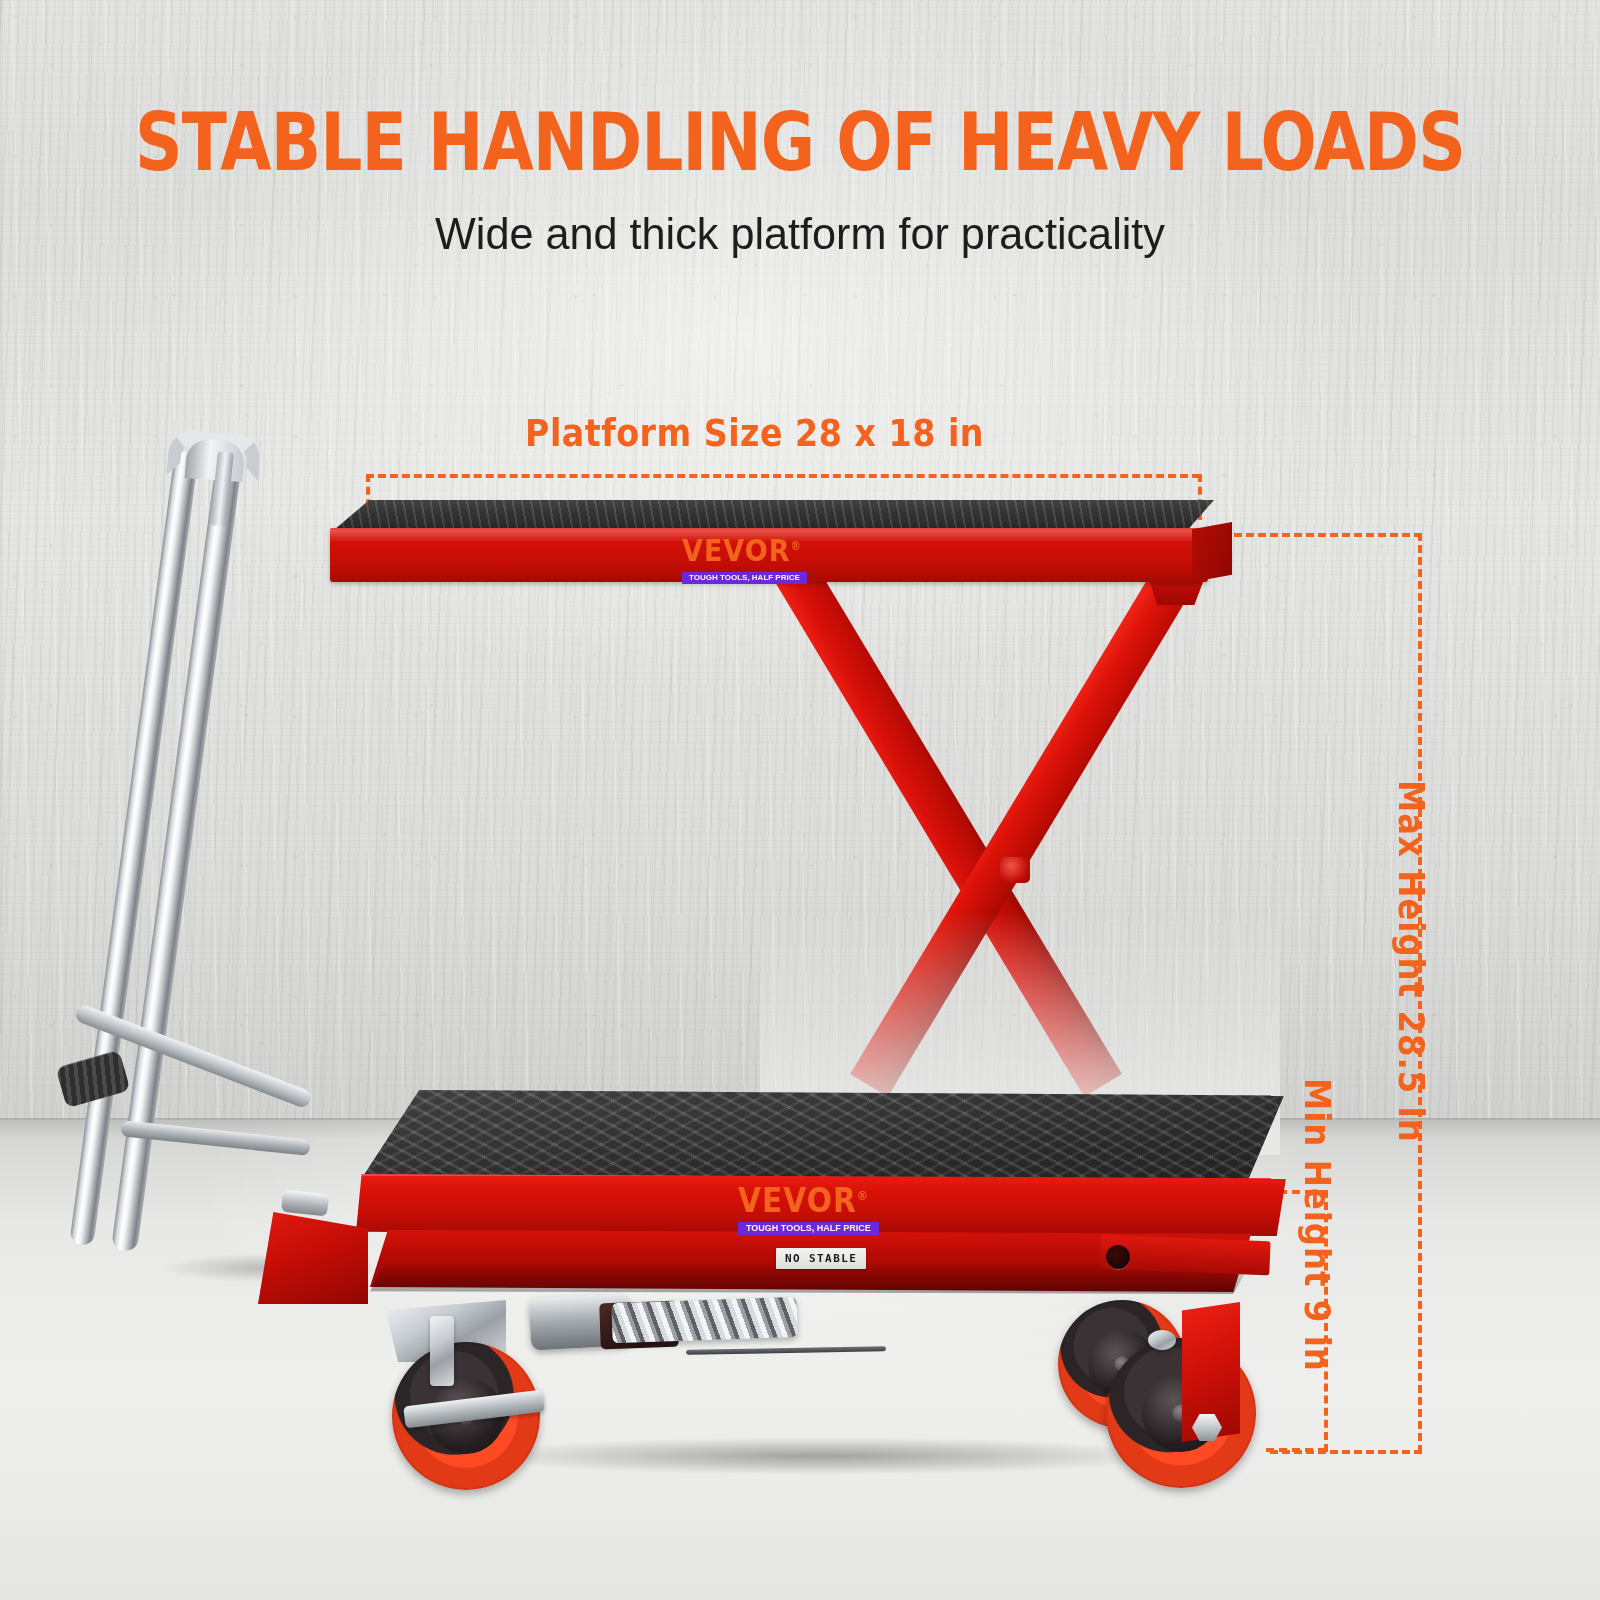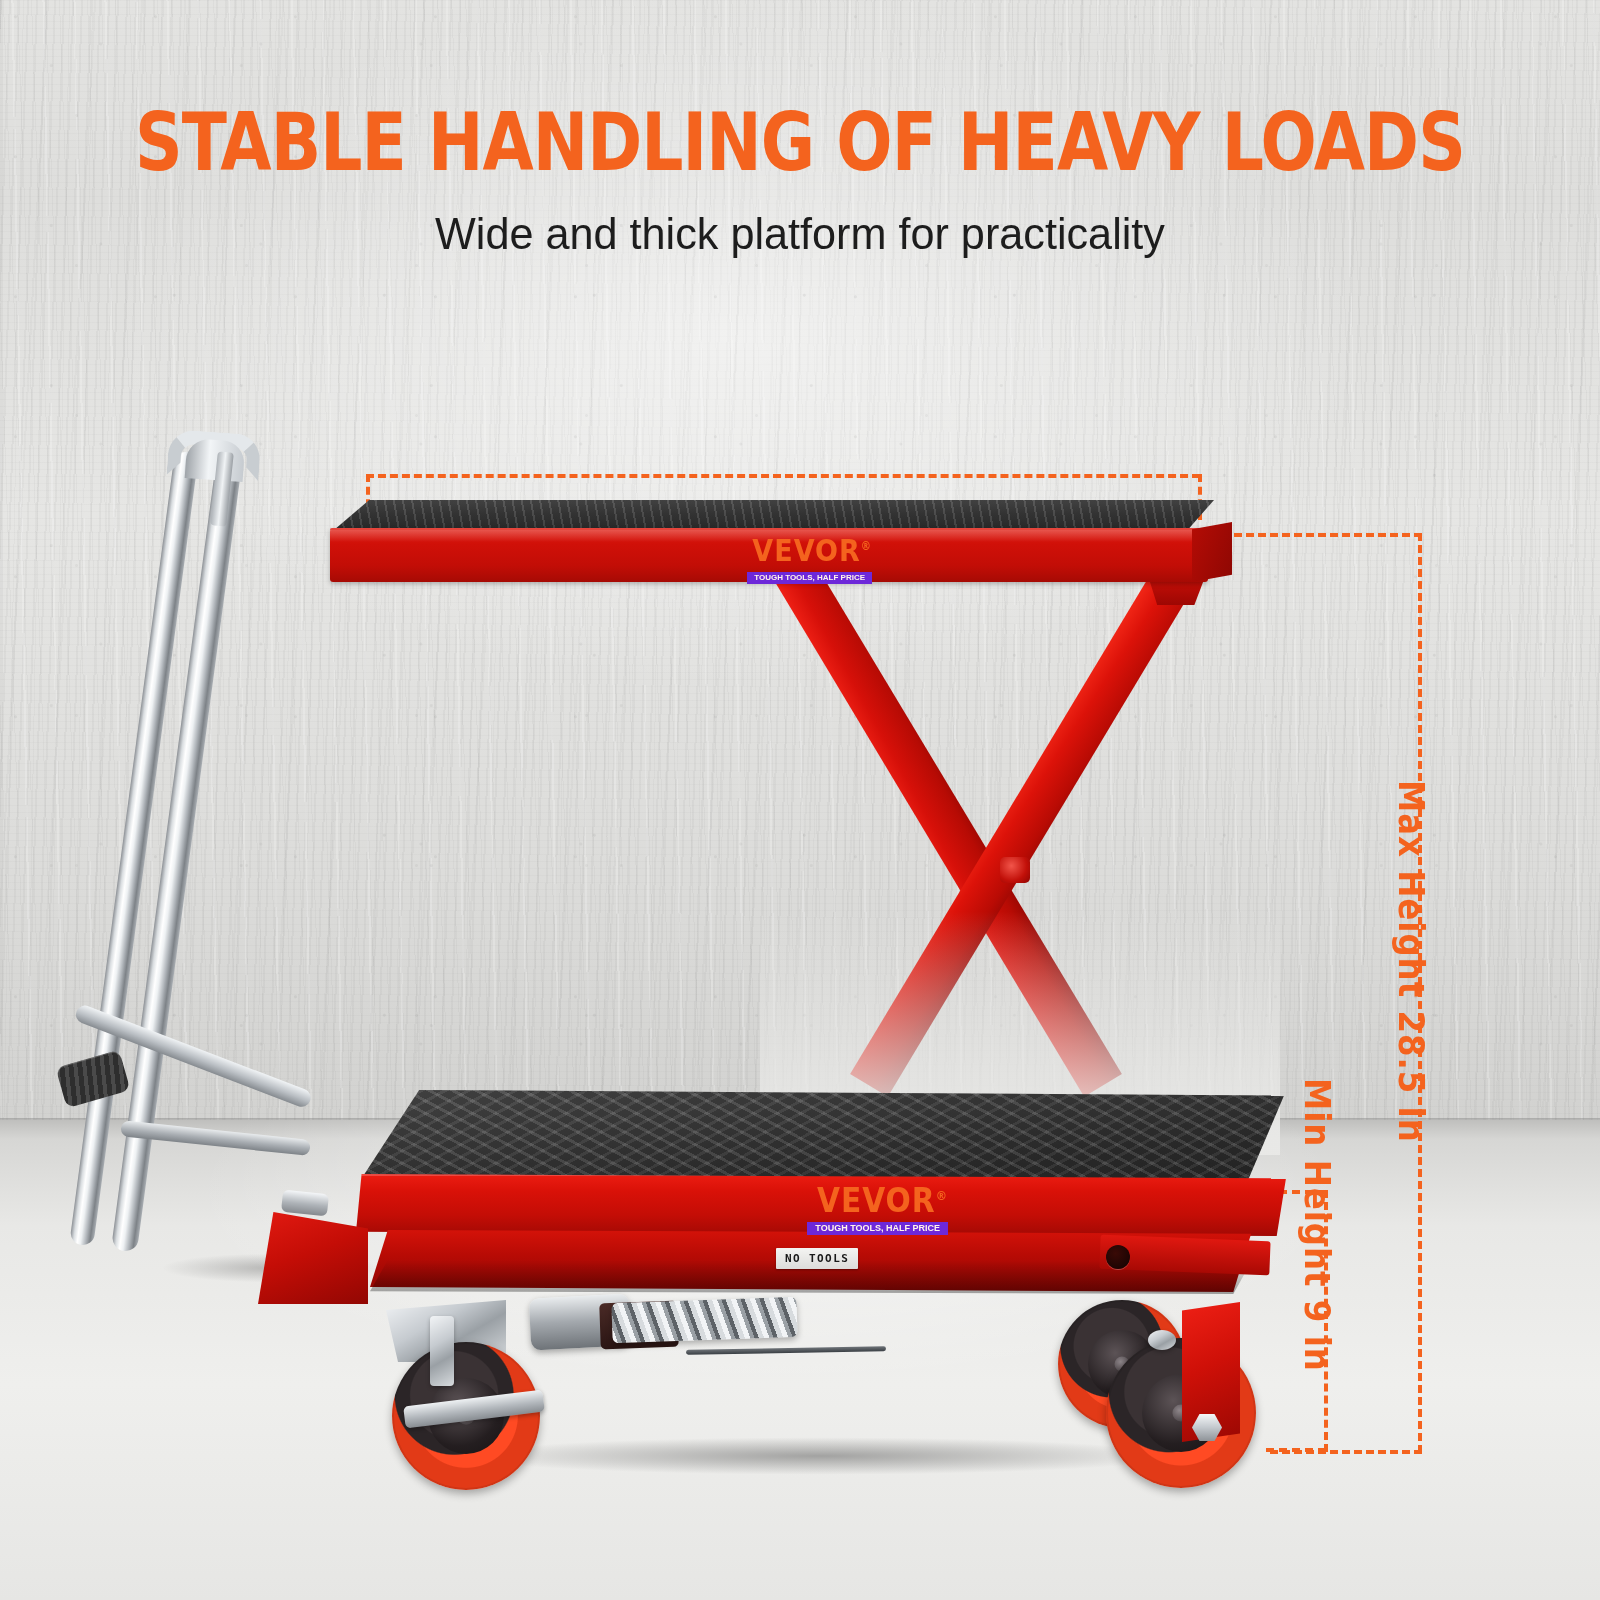--- a/index.html
+++ b/index.html
@@ -109,21 +109,21 @@
   }
   .tp-body-hilite{
     position:absolute;left:0;top:30px;width:878px;height:12px;
     background:linear-gradient(180deg,rgba(255,255,255,.25),rgba(255,255,255,0));
   }
   .tp-endcap{
     position:absolute;left:862px;top:22px;width:40px;height:60px;
     background:linear-gradient(110deg,#b50c05,#8e0703);
     clip-path:polygon(0% 12%, 100% 0%, 100% 88%, 0% 100%);
   }
-  .vevor-badge{position:absolute;text-align:right;}
+  .vevor-badge{position:absolute;text-align:left;}
   .vevor-word{
     color:#F4631E;font-weight:bold;letter-spacing:1px;line-height:1;
     font-family:"DejaVu Sans Condensed","Liberation Sans", sans-serif;
   }
   .vevor-reg{font-size:.38em;vertical-align:super;}
   .vevor-tag{
     background:#6d28d9;color:#fff4ea;display:inline-block;
     line-height:1;white-space:nowrap;font-weight:bold;
   }
 
@@ -341,20 +341,21 @@
   <div class="wall"></div>
   <div class="wall-grain"></div>
   <div class="wall-streaks"></div>
   <div class="wall-floor-edge"></div>
   <div class="floor"></div>
   <div class="floor-sheen"></div>
 
   <div class="headline">STABLE HANDLING OF HEAVY LOADS</div>
   <div class="subhead">Wide and thick platform for practicality</div>
 
+  <div class="dim-label" id="platform-size-label">Platform Size   28 x 18 in</div>
   <div class="dash-h" style="left:366px;top:474px;width:834px;"></div>
   <div class="dash-v" style="left:366px;top:474px;height:46px;"></div>
   <div class="dash-v" style="left:1198px;top:474px;height:46px;"></div>
 
   <div class="dash-h" style="left:1210px;top:533px;width:212px;"></div>
   <div class="dash-v" style="left:1418px;top:533px;height:920px;"></div>
   <div class="dash-h" style="left:1270px;top:1450px;width:152px;"></div>
   <div class="dim-label" id="max-h-label">Max Height  28.5 in</div>
 
   <div class="dash-h" style="left:1266px;top:1190px;width:60px;"></div>
@@ -391,21 +392,21 @@
     <div class="bp-rim"></div>
     <div class="bp-frame"></div>
     <div class="bp-frame-shadow"></div>
     <div class="bp-rear-rail"></div>
     <div class="vevor-badge" style="left:398px;top:94px;width:210px;">
       <div class="vevor-word" style="font-size:33px;"><span>VEVOR</span><span class="vevor-reg">®</span></div>
       <div class="vevor-tag" style="font-size:9px;padding:2px 8px;margin-top:3px;">TOUGH TOOLS, HALF PRICE</div>
     </div>
   </div>
   <div class="rail-hole"></div>
-  <div class="no-stroke">NO  TOOLS</div>
+  <div class="no-stroke">NO  STABLE</div>
 
   <div class="pump-body"></div>
   <div class="pump-dark"></div>
   <div class="spring"></div>
   <div class="tie-rod"></div>
 
   <div class="caster-fork" style="left:386px;top:1300px;width:120px;height:62px;clip-path:polygon(0% 16%,100% 0%,100% 100%,10% 100%);"></div>
   <div class="caster-wheel" style="left:392px;top:1342px;width:148px;height:148px;"></div>
   <div class="caster-hub" style="left:428px;top:1378px;width:76px;height:76px;"></div>
   <div class="brake-lever" style="left:404px;top:1398px;width:140px;height:22px;transform:rotate(-7deg);"></div>

